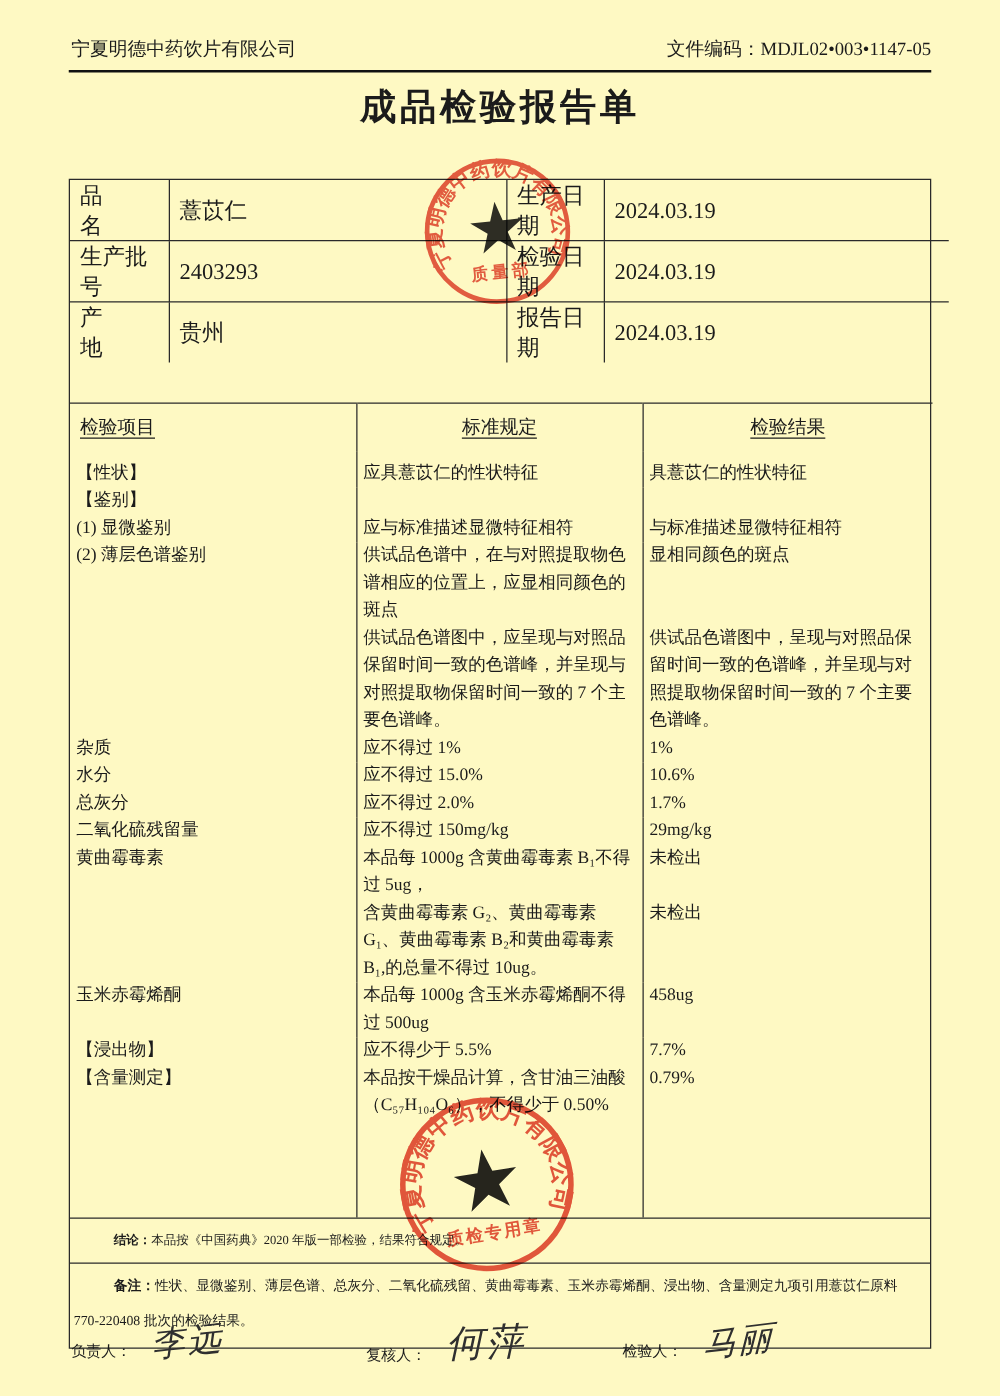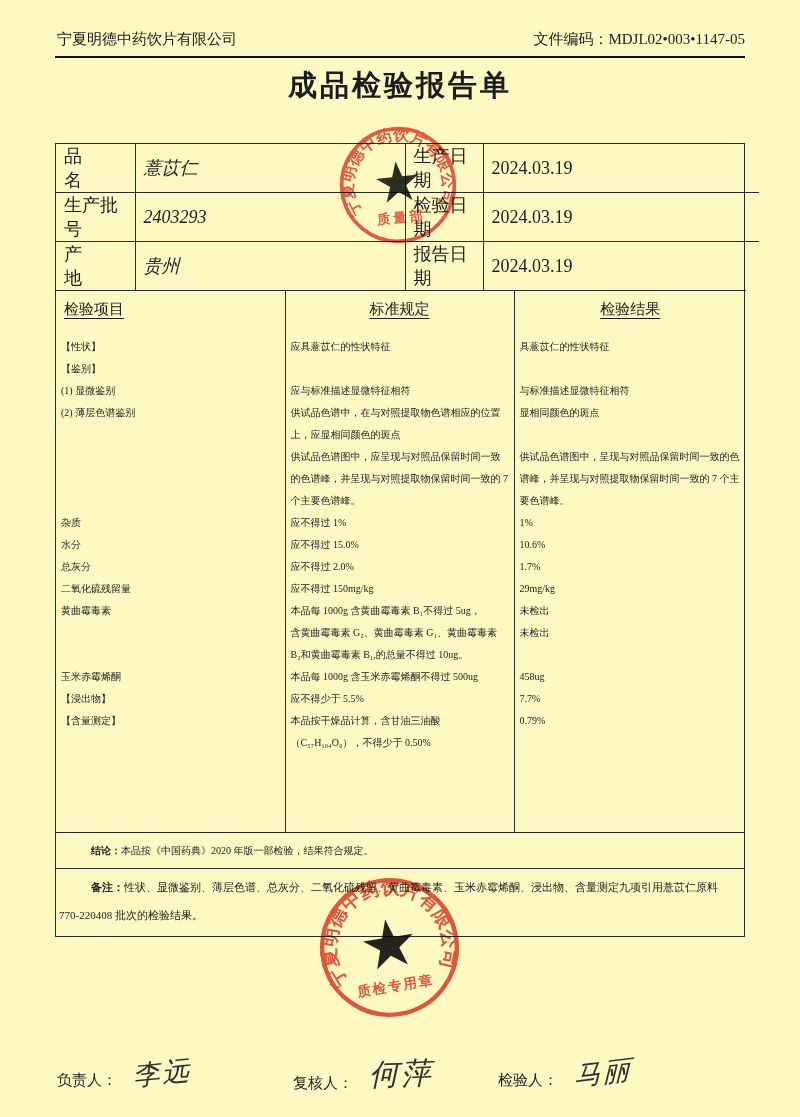--- a/index.html
+++ b/index.html
@@ -12,45 +12,45 @@
   
   .doc-header { position:absolute; top:30px; left:57px; width:688px; display:flex; justify-content:space-between; font-size:15px; }
   .header-rule { position:absolute; top:56px; left:55px; width:690px; height:2px; background:#111; }
   .doc-title { position:absolute; top:66px; left:0; width:100%; text-align:center; font-size:29px; font-weight:700; letter-spacing:3px; }
   
   .sheet { position:absolute; left:55px; top:143px; width:690px; border:1.5px solid #2a2a2a; }
   table { border-collapse:collapse; width:100%; table-layout:fixed; }
   
   .info-table td { height:32px; font-size:18px; padding-left:8px; vertical-align:middle; }
   .info-table .c1 { width:79px; }
-  .info-table .c2 { width:270px;font-style:italic; }
+  .info-table .c2 { width:270px; }
   .info-table .c3 { width:78px; }
   .info-table .c4 { width:276px; }
   .info-table tr td { border-bottom:1px solid #2a2a2a; }
   .info-table tr:last-child td { border-bottom:none; }
   .info-table .vline { border-right:1px solid #2a2a2a; }
   
-  .main-table { border-top:1px solid #2a2a2a; }
+  .main-table { border-top:1px solid #2a2a2a;margin-top:32px; }
   .main-table col.m1 { width:229px; } .main-table col.m2 { width:229px; } .main-table col.m3 { width:232px; }
   .main-table th { height:38px; font-size:15px; font-weight:400; vertical-align:middle; }
   .main-table th.left { text-align:left; padding-left:8px; }
   .main-table th span { text-decoration:underline; text-underline-offset:4px; }
-  .main-table td { font-size:10px; line-height:22px; vertical-align:top; padding:0 5px; }
+  .main-table td { font-size:14px; line-height:22px; vertical-align:top; padding:0 5px; }
   .main-table td.b1, .main-table th.b1, .main-table td.b2, .main-table th.b2 { border-right:1px solid #2a2a2a; }
   .main-table tr.first td { padding-top:7px; }
   .main-table tr.spacer td { height:78px; }
   
   .conclusion-row { border-top:1px solid #2a2a2a; height:36px; line-height:35px; font-size:10px; padding-left:35px; }
   .remarks-row { border-top:1px solid #2a2a2a; min-height:62px; font-size:11px; line-height:28px; padding:4px 10px 7px 3px; text-indent:32px; }
   .row-label { font-weight:700; }
   
   .sig-row { position:absolute; left:55px; top:1048px; width:690px; height:60px; }
   .sig-group { position:absolute; top:10px; white-space:nowrap; }
   .sig-g1 { left:2px; } .sig-g2 { left:238px; } .sig-g3 { left:443px; }
-  .sig-label { font-size:15px; }
+  .sig-label { font-size:12px; }
   .sig-name { display:inline-block; font-size:27px; font-style:italic; color:#2f2f2f; margin-left:16px; transform:rotate(-6deg) translateY(-3px); letter-spacing:2px; }
   .sig-g2 .sig-name { font-size:30px; transform:rotate(-2deg) translateY(-4px); }
   .sig-g3 .sig-name { transform:rotate(-7deg) skewX(-8deg) translateY(-3px); }
   
   .stamp { position:absolute; color:#dc3a2c; mix-blend-mode:multiply; pointer-events:none; }
   .stamp-top { left:324px; top:111px; width:148px; height:148px; opacity:.82; transform:rotate(-6deg); }
   .stamp-bottom { left:301px; top:859px; width:177px; height:177px; opacity:.85; transform:rotate(-9deg); }
   .stamp text { fill:currentColor; font-family:"Liberation Serif",serif; font-weight:700; }
 </style>
 </head>

